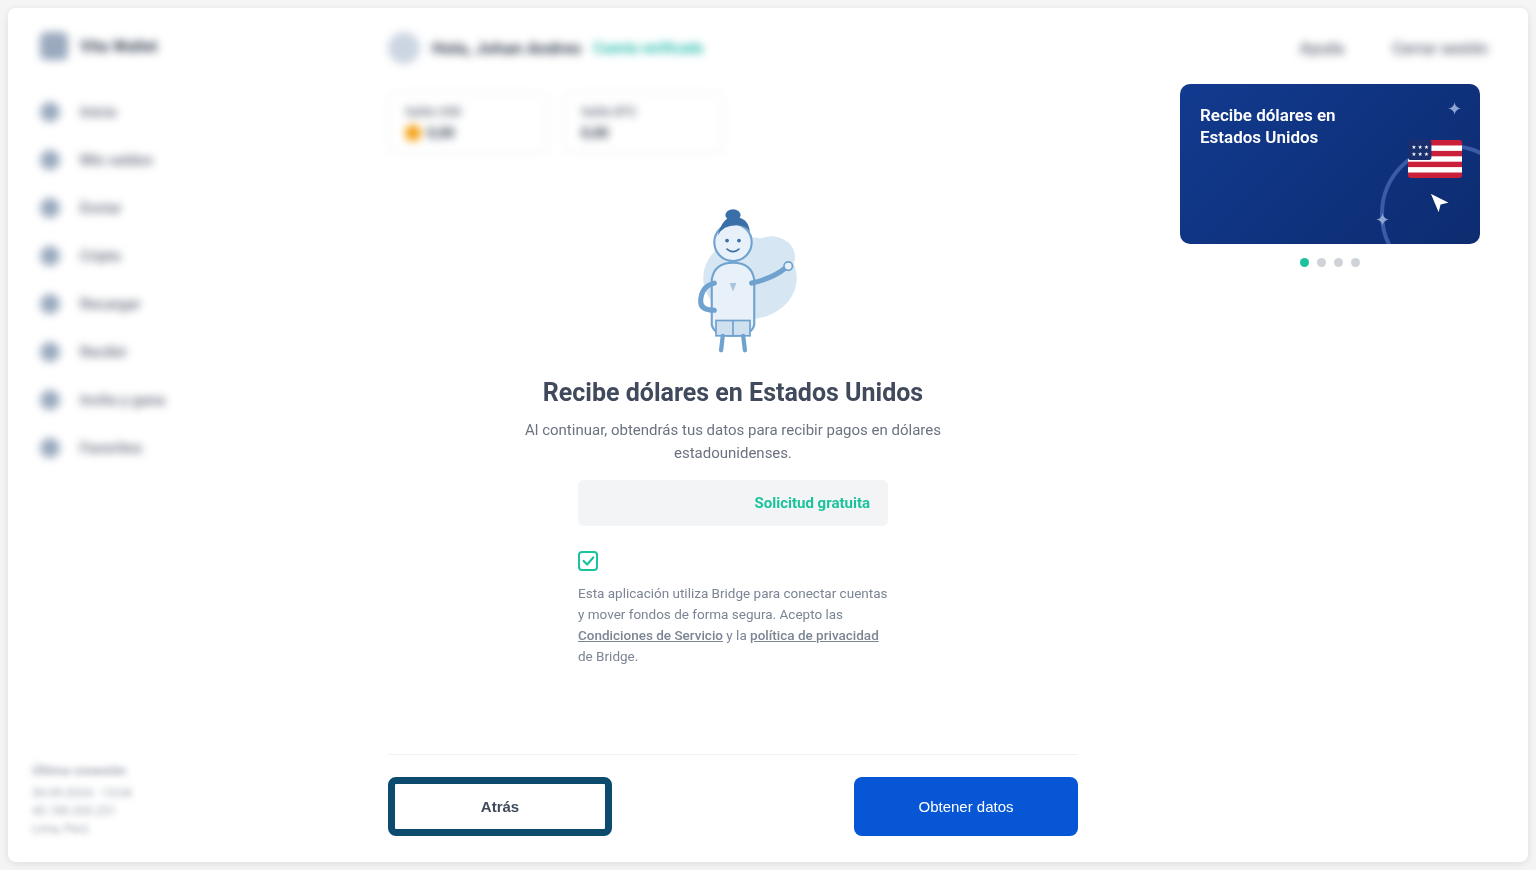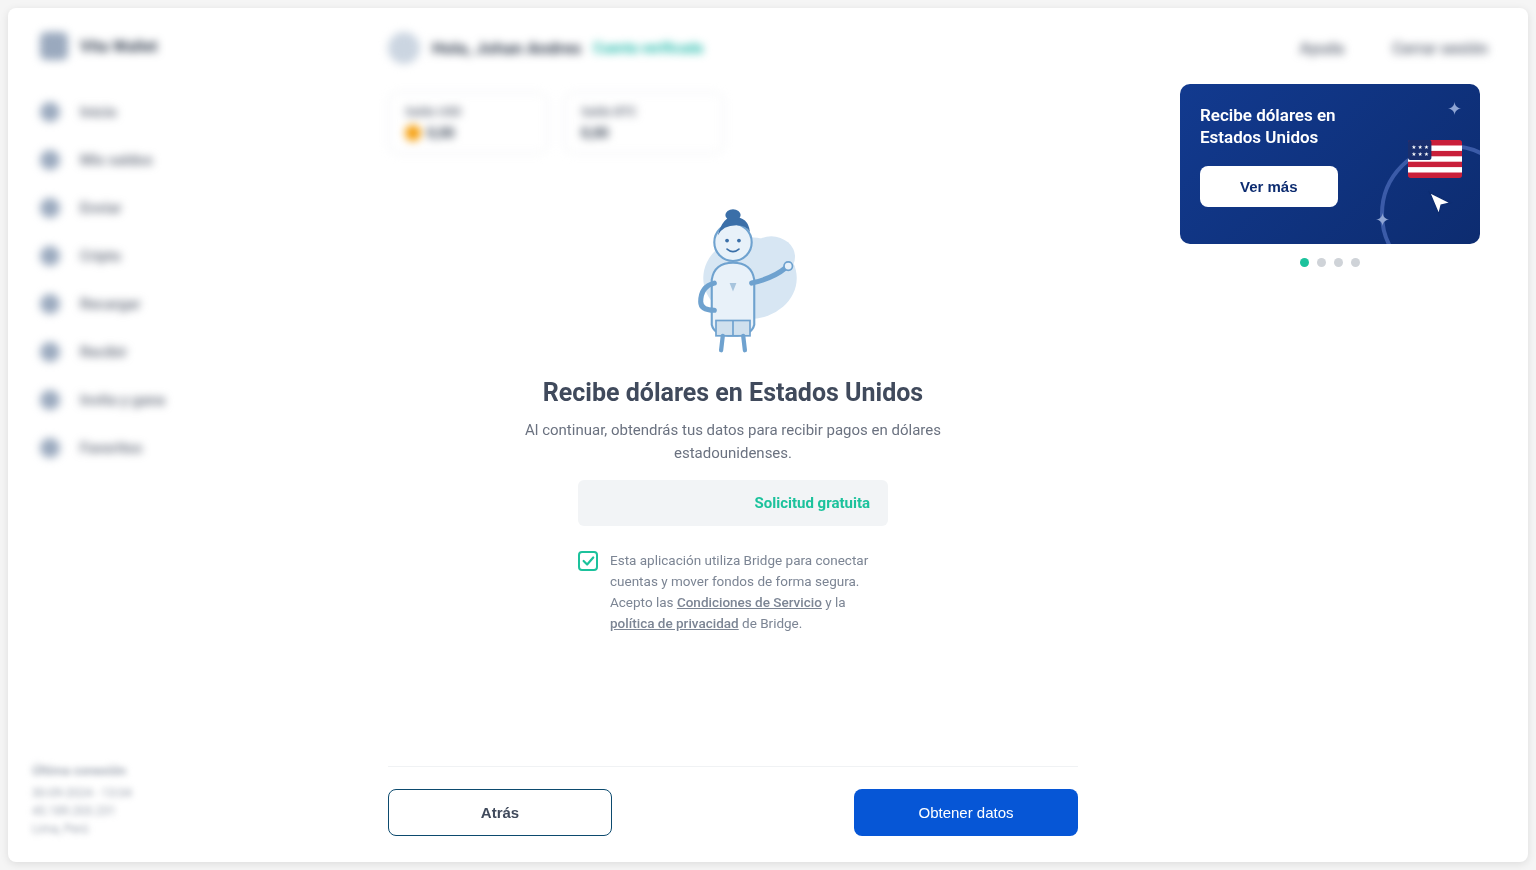--- a/index.html
+++ b/index.html
@@ -163,20 +163,21 @@
       font-size: 15px;
       padding: 14px 18px;
       border-radius: 6px;
       text-align: right;
     }
     .consent-row {
       width: 310px;
       margin: 8px auto;
       display: flex;
       gap: 12px;
+      flex-direction: column;
     }
     .checkbox {
       width: 20px;
       height: 20px;
       border: 2px solid #1cc29c;
       border-radius: 4px;
       flex-shrink: 0;
       display: flex;
       align-items: center;
       justify-content: center;
@@ -194,21 +195,21 @@
       width: 690px;
       display: flex;
       justify-content: space-between;
       border-top: 1px solid #f0f2f4;
       padding-top: 22px;
     }
     .btn-secondary {
       width: 224px;
       padding: 14px;
       background: #fff;
-      border: 1px solid #0c4a6e;
+      border: 7px solid #0c4a6e;
       border-radius: 8px;
       font-weight: 600;
       font-size: 15px;
       color: #404a5c;
       cursor: pointer;
     }
     .btn-primary {
       width: 224px;
       padding: 14px;
       background: #0656d6;
@@ -294,21 +295,20 @@
           <span>0,00</span>
         </div>
     </div>
   </div>
 
   <div class="promo-card">
     <div class="promo-circle"></div>
     <span class="promo-sparkle" style="top:14px;right:18px;">✦</span>
     <span class="promo-sparkle" style="bottom:14px;right:90px;">✦</span>
     <div class="promo-title">Recibe dólares en Estados Unidos</div>
-    <button class="promo-btn">Ver más</button>
     <svg class="promo-flag" viewBox="0 0 60 42">
       <rect width="60" height="42" fill="#c91f3a" rx="3"></rect>
       <rect y="6" width="60" height="6" fill="#fff"></rect>
       <rect y="18" width="60" height="6" fill="#fff"></rect>
       <rect y="30" width="60" height="6" fill="#fff"></rect>
       <rect width="26" height="22" fill="#1a2f6e" rx="2"></rect>
       <text x="4" y="10" fill="#fff" font-size="6">★ ★ ★</text>
       <text x="4" y="18" fill="#fff" font-size="6">★ ★ ★</text>
     </svg>
     <svg style="position:absolute;right:26px;bottom:26px;width:28px;height:28px;" viewBox="0 0 24 24">

